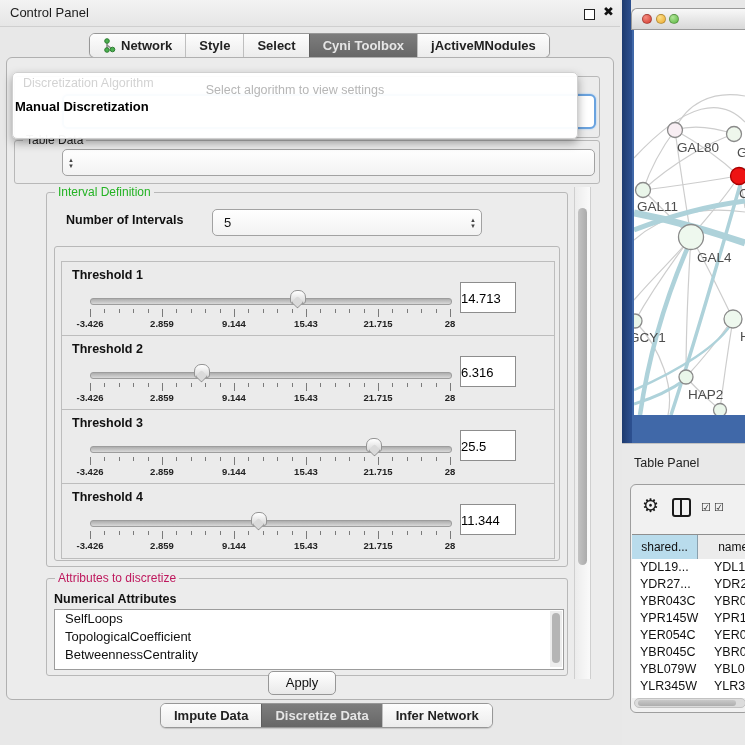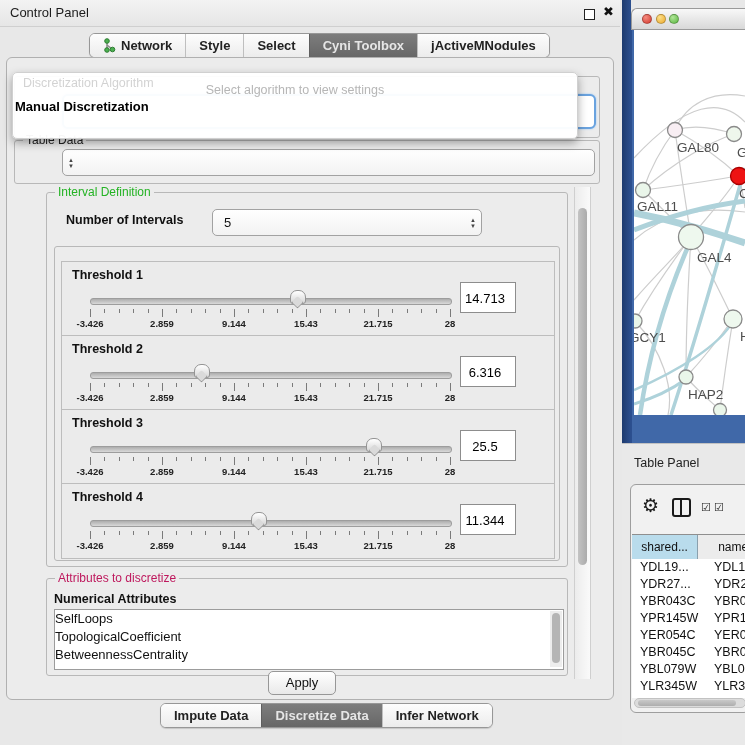--- a/index.html
+++ b/index.html
@@ -44,26 +44,26 @@
   #noi-combo{left:212px;top:209px;width:268px;height:25px}
   #thr-group{left:54px;top:246px;width:504px;height:313px}
   .thr-row{position:absolute;left:6px;width:492px;height:74px;border:1px solid #bdbdbd;background:#ebebeb}
   .thr-label{position:absolute;left:10px;top:6px;font-size:12.5px;font-weight:bold;color:#111}
   .thr-track{position:absolute;left:28px;top:36px;width:360px;height:5px;border-radius:3px;background:linear-gradient(#adadad,#d9d9d9);border:1px solid #9d9d9d}
   .thr-thumb{position:absolute;top:28px;width:14px;height:12px;background:linear-gradient(#ffffff,#d7d7d7);border:1px solid #949494;border-radius:7px 7px 3px 3px}
   .thr-thumb::after{content:'';position:absolute;left:2.2px;bottom:-4px;width:8px;height:8px;background:#dadada;border-right:1px solid #949494;border-bottom:1px solid #949494;transform:rotate(45deg);border-radius:2px}
   .tick{position:absolute;width:1px;background:#7a7a7a;top:47px}
   .tick.minor{height:4px}.tick.major{height:8px}
   .tick-label{position:absolute;top:56px;width:60px;text-align:center;font-size:9.5px;font-weight:bold;color:#222}
-  .thr-value{position:absolute;left:398px;top:20px;width:56px;height:31px;background:#fff;border:1px solid #8d8d8d;font-size:13px;color:#000;line-height:31px;text-align:center;padding-right:6px;box-sizing:border-box}
+  .thr-value{position:absolute;left:398px;top:20px;width:56px;height:31px;background:#fff;border:1px solid #8d8d8d;font-size:13px;color:#000;line-height:31px;text-align:left;padding-right:6px;box-sizing:border-box}
   
   #attr-group{left:46px;top:578px;width:520px;height:96px}
   #num-attr-label{left:54px;top:592px;font-size:12.5px;font-weight:bold;color:#111}
   #attr-list{left:54px;top:609px;width:508px;height:59px;background:#fff;border:1px solid #9c9c9c;overflow:hidden}
-  .attr-item{font-size:13px;color:#111;line-height:18px;white-space:nowrap}
+  .attr-item{font-size:13px;color:#111;line-height:18px;padding-left:10px;white-space:nowrap}
   #attr-sb{position:absolute;right:1px;top:1px;width:12px;height:56px;background:#ededed}
   #attr-sb::after{content:'';position:absolute;left:2px;top:2px;width:8px;height:50px;border-radius:4px;background:#b5b5b5}
   #apply-btn{left:268px;top:671px;width:66px;height:22px;background:linear-gradient(#ffffff,#e9e9e9);border:1px solid #979797;border-radius:5px;font-size:13px;color:#111;text-align:center;line-height:22px}
   
   #navy-strip{left:622px;top:0;width:9px;height:452px;background:linear-gradient(to right,#1d3a6e,#2c4f8f)}
   #net-titlebar{left:631px;top:8px;width:114px;height:22px;background:linear-gradient(#f8f8f8,#d8d8d8);border:1px solid #9a9a9a;border-right:none;border-radius:6px 0 0 0;box-sizing:border-box}
   .light{position:absolute;top:14px;width:10px;height:10px;border-radius:50%;border:1px solid rgba(0,0,0,.25);box-sizing:border-box}
   #light-red{left:642px;background:radial-gradient(circle at 35% 30%,#f58b80,#d33a2e)}
   #light-yellow{left:656px;background:radial-gradient(circle at 35% 30%,#fbe08a,#eda92c)}
   #light-green{left:669px;background:radial-gradient(circle at 35% 30%,#b1e698,#59b63f)}

